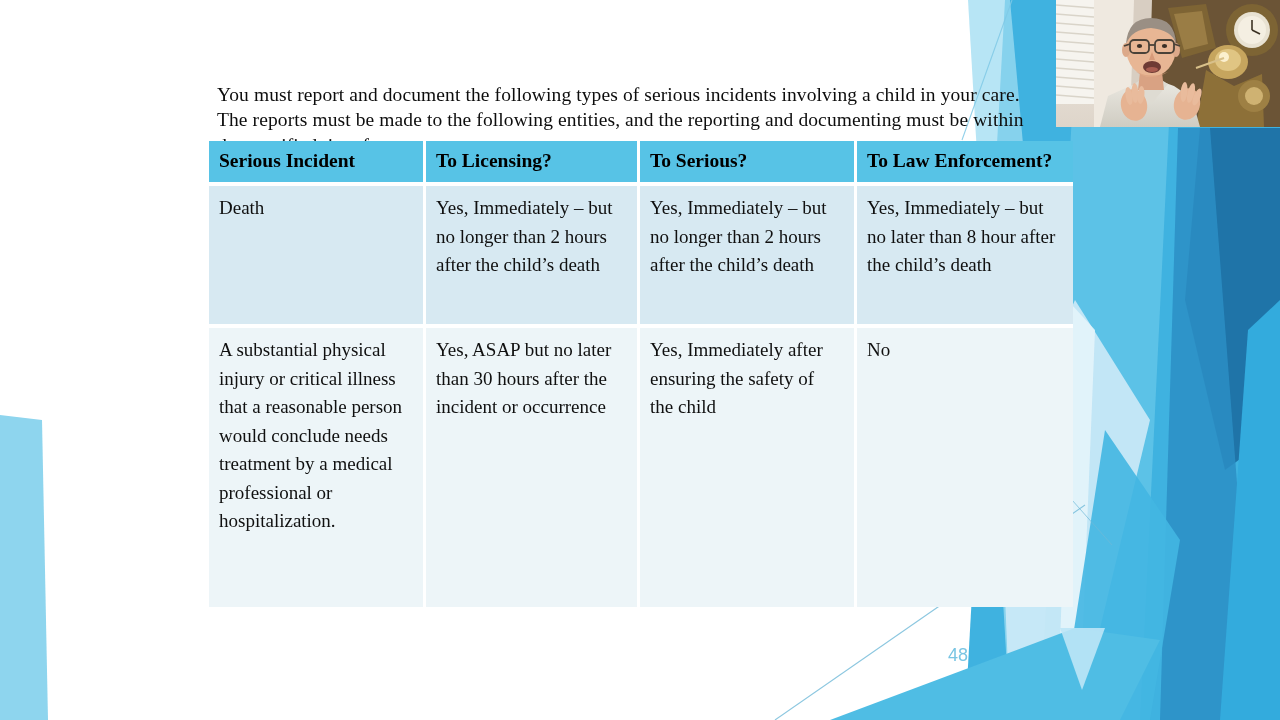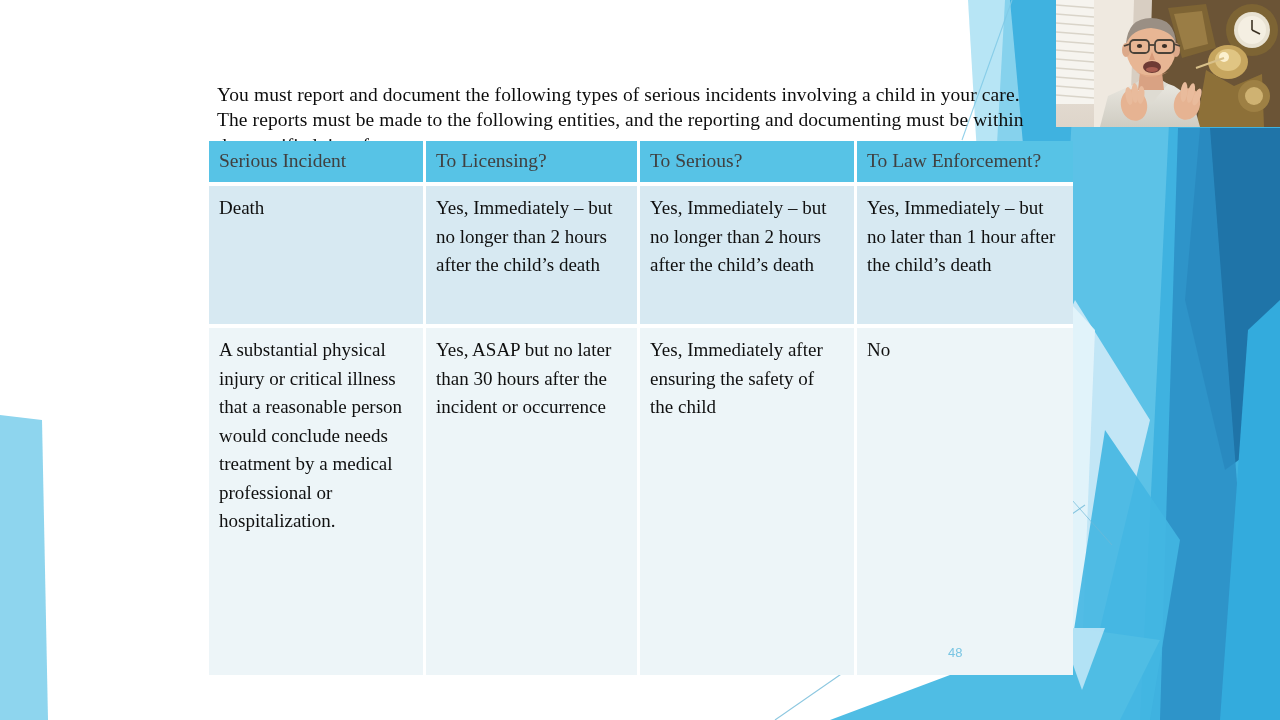--- a/index.html
+++ b/index.html
@@ -50,22 +50,22 @@
     width: 864px;
     table-layout: fixed;
   }
   table.incident-table col.c0 { width: 217px; }
   table.incident-table col.c1 { width: 214px; }
   table.incident-table col.c2 { width: 217px; }
   table.incident-table col.c3 { width: 216px; }
 
   table.incident-table th {
     background: #57c3e6;
-    color: #404040;
-    font-weight: normal;
+    color: #000000;
+    font-weight: bold;
     font-size: 19.5px;
     line-height: 26px;
     text-align: left;
     vertical-align: top;
     padding: 7px 10px 8px 10px;
     height: 44px;
     box-sizing: border-box;
     border-right: 3px solid #ffffff;
     border-bottom: 4px solid #ffffff;
   }
@@ -83,29 +83,29 @@
   }
   table.incident-table td:last-child { border-right: none; }
 
   table.incident-table tr.row-a td {
     background: #d7e9f2;
     height: 142px;
     border-bottom: 4px solid #ffffff;
   }
   table.incident-table tr.row-b td {
     background: #edf5f8;
-    height: 347px;
+    height: 279px;
   }
 
   
   #slide-number {
     position: absolute;
     left: 948px;
     top: 645px;
-    font-size: 13px;
+    font-size: 18px;
     color: #79c5e3;
     font-family: "Liberation Sans", sans-serif;
   }
 
   
   #webcam {
     position: absolute;
     left: 1056px;
     top: 0px;
     width: 224px;
@@ -171,21 +171,21 @@
           <th>To Licensing?</th>
           <th>To Serious?</th>
           <th>To Law Enforcement?</th>
         </tr>
       </thead>
       <tbody>
         <tr class="row-a">
           <td>Death</td>
           <td>Yes, Immediately – but no longer than 2 hours after the child’s death</td>
           <td>Yes, Immediately – but no longer than 2 hours after the child’s death</td>
-          <td>Yes, Immediately – but no later than 1 hour after the child’s death</td>
+          <td>Yes, Immediately – but no later than 8 hour after the child’s death</td>
         </tr>
         <tr class="row-b">
           <td>A substantial physical injury or critical illness that a reasonable person would conclude needs treatment by a medical professional or hospitalization.</td>
           <td>Yes, ASAP but no later than 30 hours after the incident or occurrence</td>
           <td>Yes, Immediately after ensuring the safety of the child</td>
           <td>No</td>
         </tr>
       </tbody>
     </table>
   </div>

